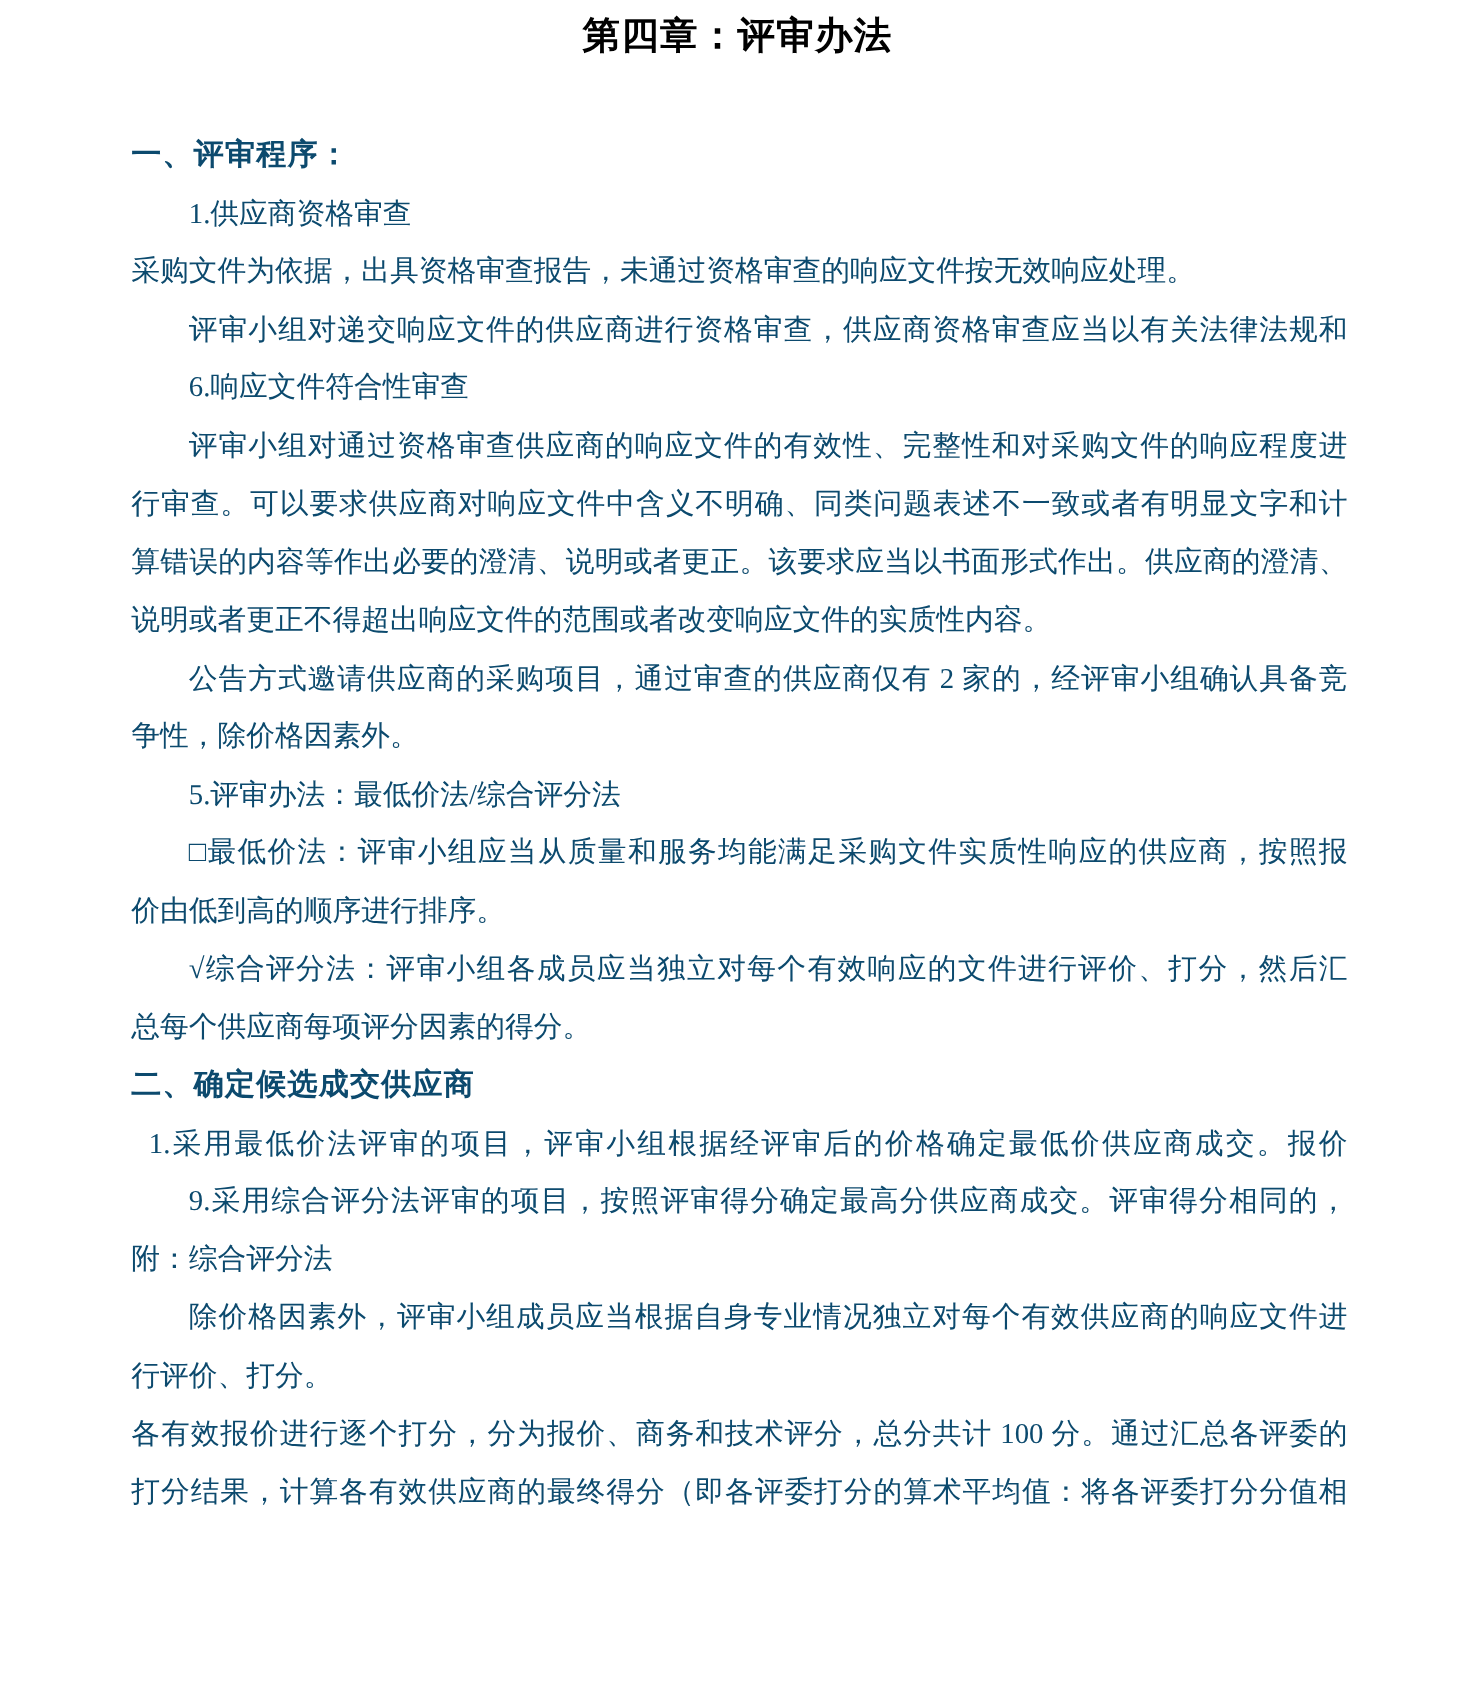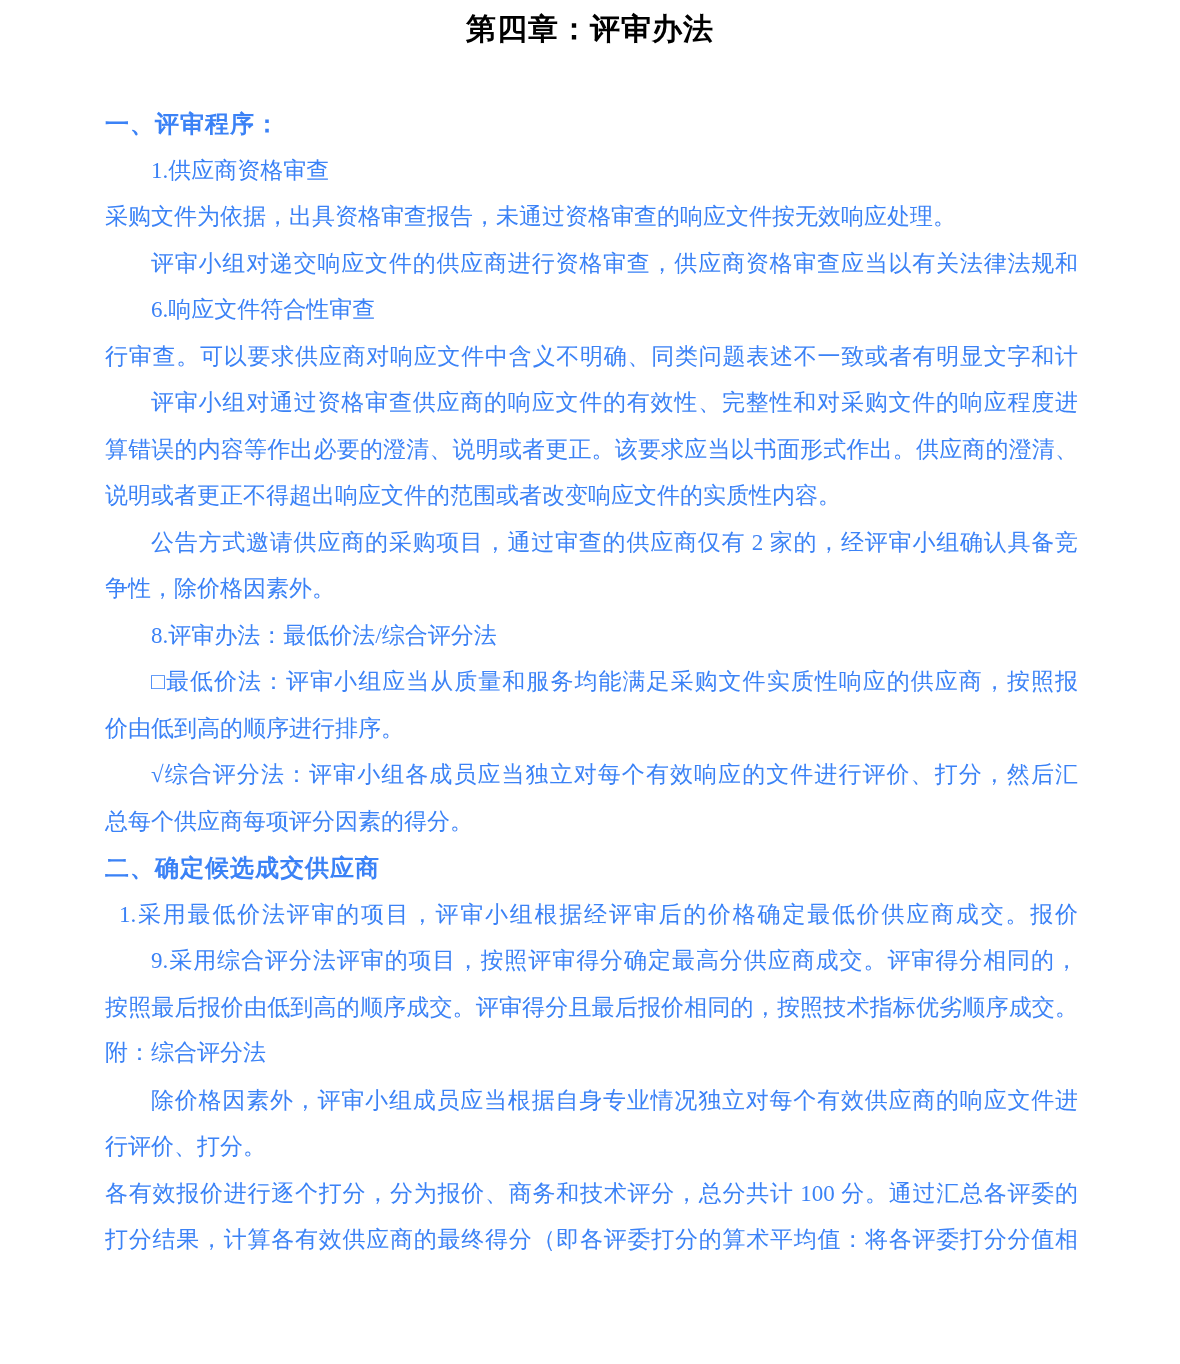--- a/index.html
+++ b/index.html
@@ -20,21 +20,21 @@
     line-height: 38px;
     text-align: center;
     letter-spacing: 1px;
     margin-bottom: 53px;
   }
   .content {
     margin-left: 105px;
     width: 973px;
     font-family: "Liberation Serif", "DejaVu Serif", serif;
     font-size: 23px;
-    color: #3b82f6;
+    color: #0c4a6e;
   }
   .para { margin: 0; }
   .line {
     line-height: 46.5px;
     text-align: justify;
     text-align-last: justify;
   }
   .line.final { text-align: left; text-align-last: left; }
   
   .para.body .line.first { text-indent: 2em; }
@@ -64,49 +64,48 @@
         <div class="line first final">1.供应商资格审查</div>
       </div>
       <div class="para body">
         <div class="line final">采购文件为依据，出具资格审查报告，未通过资格审查的响应文件按无效响应处理。</div>
         <div class="line first">评审小组对递交响应文件的供应商进行资格审查，供应商资格审查应当以有关法律法规和</div>
       </div>
       <div class="para body">
         <div class="line first final">6.响应文件符合性审查</div>
       </div>
       <div class="para body">
+        <div class="line first">评审小组对通过资格审查供应商的响应文件的有效性、完整性和对采购文件的响应程度进</div>
         <div class="line">行审查。可以要求供应商对响应文件中含义不明确、同类问题表述不一致或者有明显文字和计</div>
-        <div class="line first">评审小组对通过资格审查供应商的响应文件的有效性、完整性和对采购文件的响应程度进</div>
         <div class="line">算错误的内容等作出必要的澄清、说明或者更正。该要求应当以书面形式作出。供应商的澄清、</div>
         <div class="line final">说明或者更正不得超出响应文件的范围或者改变响应文件的实质性内容。</div>
       </div>
       <div class="para body">
         <div class="line first">公告方式邀请供应商的采购项目，通过审查的供应商仅有 2 家的，经评审小组确认具备竞</div>
         <div class="line final">争性，除价格因素外。</div>
       </div>
       <div class="para body">
-        <div class="line first final">8.评审办法：最低价法/综合评分法</div>
+        <div class="line first final">5.评审办法：最低价法/综合评分法</div>
       </div>
       <div class="para body">
         <div class="line first">□最低价法：评审小组应当从质量和服务均能满足采购文件实质性响应的供应商，按照报</div>
         <div class="line final">价由低到高的顺序进行排序。</div>
       </div>
       <div class="para body">
         <div class="line first">√综合评分法：评审小组各成员应当独立对每个有效响应的文件进行评价、打分，然后汇</div>
         <div class="line final">总每个供应商每项评分因素的得分。</div>
       </div>
       <div class="para h1">
         <div class="line first final">二、确定候选成交供应商</div>
       </div>
       <div class="para hang">
         <div class="line first">1.采用最低价法评审的项目，评审小组根据经评审后的价格确定最低价供应商成交。报价</div>
       </div>
       <div class="para body">
         <div class="line first">9.采用综合评分法评审的项目，按照评审得分确定最高分供应商成交。评审得分相同的，</div>
-        <div class="line">按照最后报价由低到高的顺序成交。评审得分且最后报价相同的，按照技术指标优劣顺序成交。</div>
       </div>
       <div class="para flush">
         <div class="line first final">附：综合评分法</div>
       </div>
       <div class="para body">
         <div class="line first">除价格因素外，评审小组成员应当根据自身专业情况独立对每个有效供应商的响应文件进</div>
         <div class="line final">行评价、打分。</div>
       </div>
       <div class="para body">
         <div class="line">各有效报价进行逐个打分，分为报价、商务和技术评分，总分共计 100 分。通过汇总各评委的</div>

